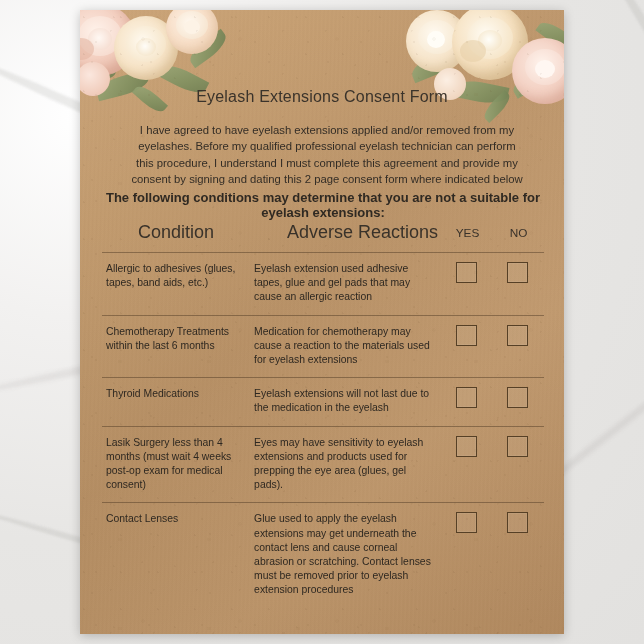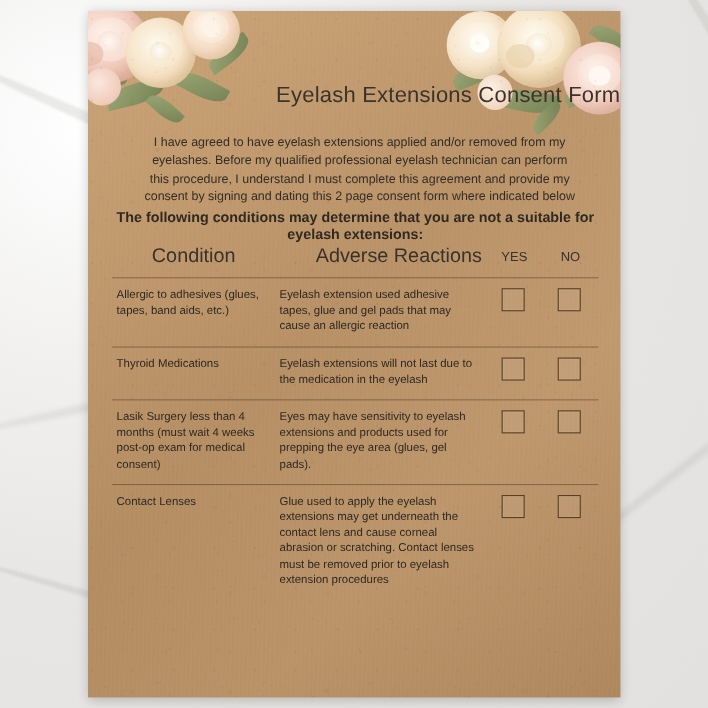--- a/index.html
+++ b/index.html
@@ -86,23 +86,23 @@
 
   
   .doc {
     position: absolute;
     inset: 0;
     color: #2e2a25;
   }
   #title {
     position: absolute;
     left: 0; right: 0;
-    top: 66px;
-    text-align: right;
-    font-size: 20px;
+    top: 78px;
+    text-align: center;
+    font-size: 16px;
     letter-spacing: 0.2px;
     color: #3a332b;
   }
   #intro {
     position: absolute;
     left: 26px;
     right: 40px;
     top: 112px;
     text-align: center;
     font-size: 11.3px;
@@ -257,20 +257,26 @@
         </tr>
       </thead>
       <tbody>
         <tr>
           <td class="cond">Allergic to adhesives (glues, tapes, band aids, etc.)</td>
           <td class="adv">Eyelash extension used adhesive tapes, glue and gel pads that may cause an allergic reaction</td>
           <td class="box"><span class="chk"></span></td>
           <td class="box"><span class="chk"></span></td>
         </tr>
         <tr>
+          <td class="cond">Chemotherapy Treatments within the last 6 months</td>
+          <td class="adv">Medication for chemotherapy may cause a reaction to the materials used for eyelash extensions</td>
+          <td class="box"><span class="chk"></span></td>
+          <td class="box"><span class="chk"></span></td>
+        </tr>
+        <tr>
           <td class="cond">Thyroid Medications</td>
           <td class="adv">Eyelash extensions will not last due to the medication in the eyelash</td>
           <td class="box"><span class="chk"></span></td>
           <td class="box"><span class="chk"></span></td>
         </tr>
         <tr>
           <td class="cond">Lasik Surgery less than 4 months  (must wait 4 weeks post-op exam for medical consent)</td>
           <td class="adv">Eyes may have sensitivity to eyelash extensions and products used for prepping the eye area (glues, gel pads).</td>
           <td class="box"><span class="chk"></span></td>
           <td class="box"><span class="chk"></span></td>

